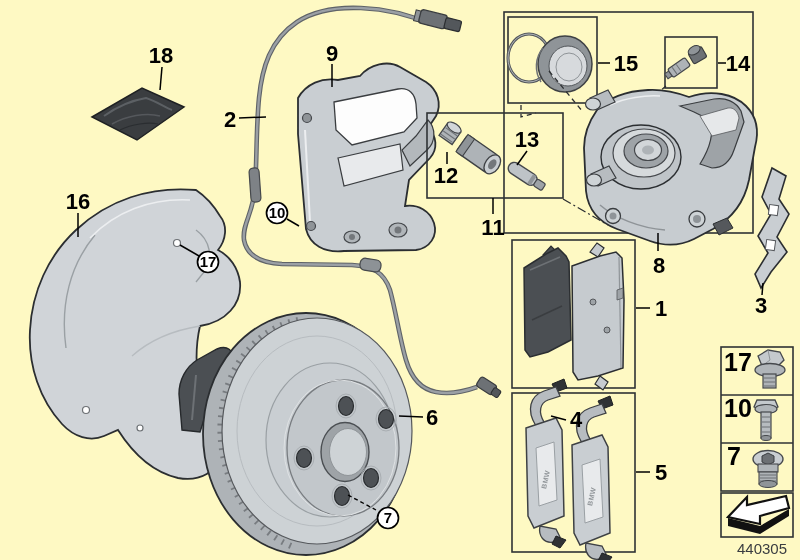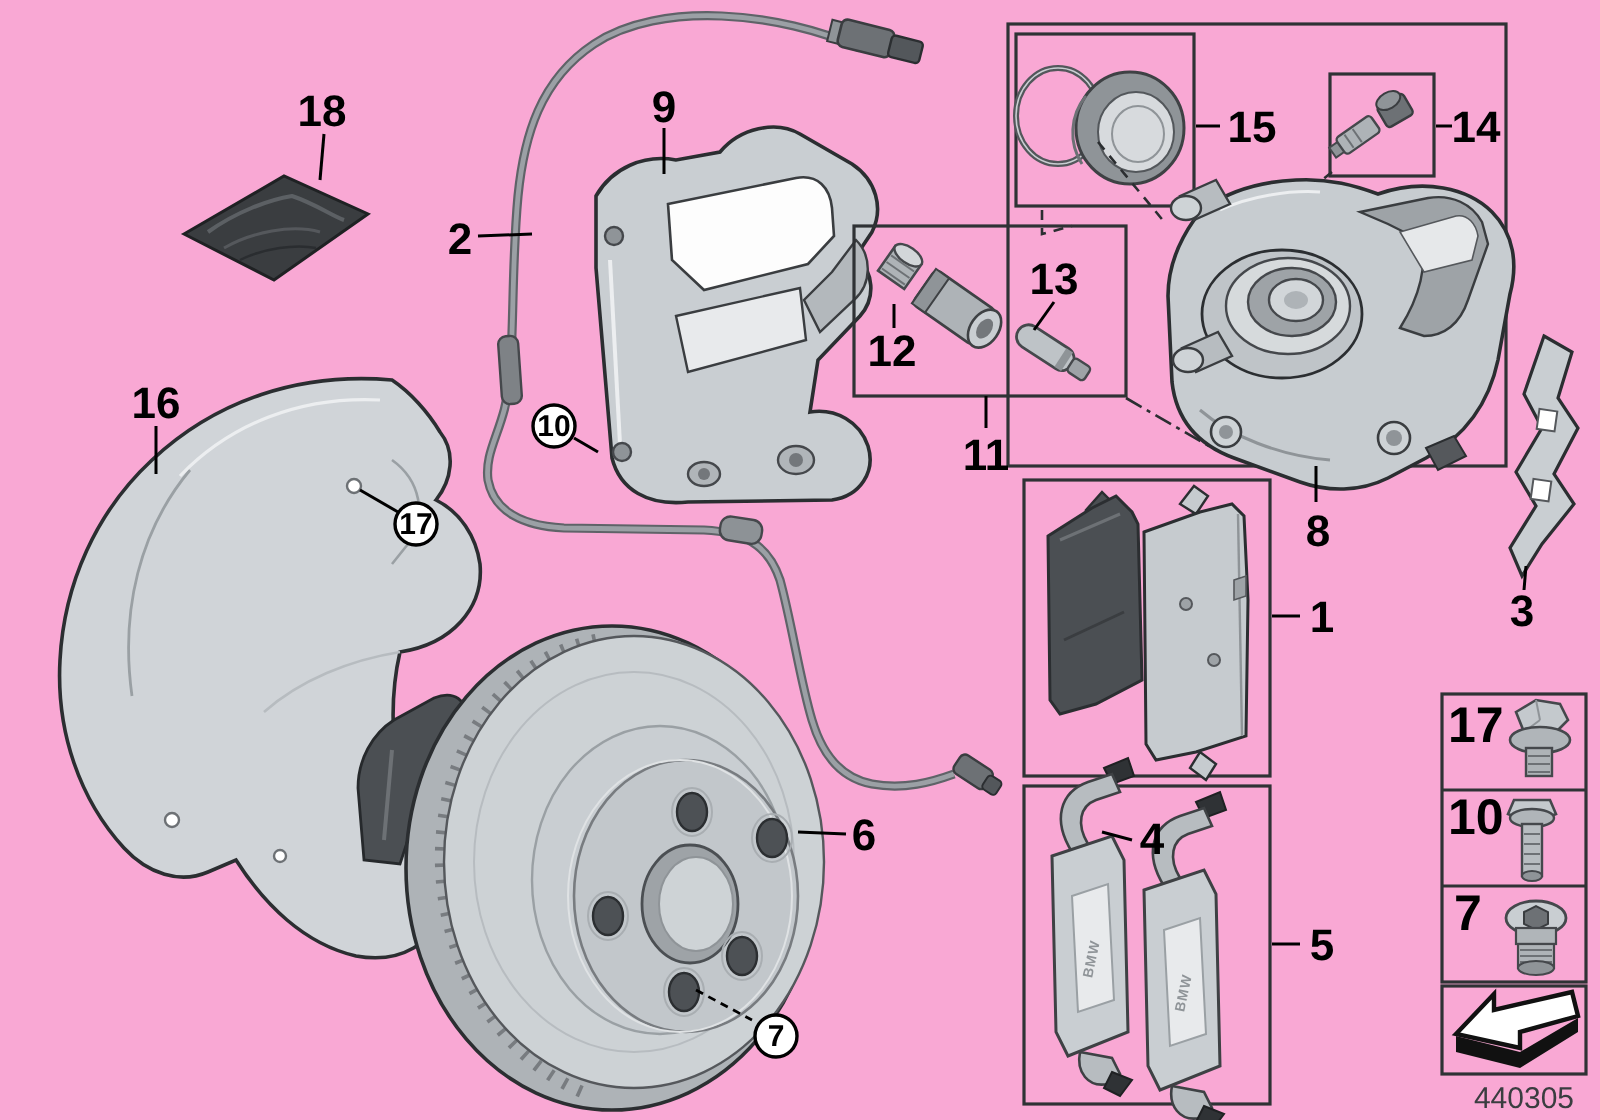--- a/index.html
+++ b/index.html
@@ -1,16 +1,16 @@
 <!DOCTYPE html>
 <html><head>
 <meta charset="utf-8">
 <style>
   html,body{margin:0;padding:0;background:#fff;}
-  .stage{position:relative;width:800px;height:560px;background:#f9a8d4;overflow:hidden;}
+  .stage{position:relative;width:800px;height:560px;background:#fef9c3;overflow:hidden;}
   svg{display:block;}
   text{font-family:"Liberation Sans","DejaVu Sans",sans-serif;fill:#000;}
   .lbl{font-size:22px;font-weight:bold;}
   .lbl-sm{font-size:15px;font-weight:bold;}
   .leg{font-size:25px;font-weight:bold;}
   .num{font-size:15px;font-weight:normal;fill:#3a3d40;}
   .bmwtxt{font-size:7px;font-weight:bold;fill:#8f9498;letter-spacing:.5px;}
   .ldr{stroke:#000;stroke-width:1.5;fill:none;}
   .dash{stroke:#2b2e31;stroke-width:1.3;fill:none;stroke-dasharray:5,4;}
   .dashdot{stroke:#2b2e31;stroke-width:1.3;fill:none;stroke-dasharray:9,3,2,3;}

